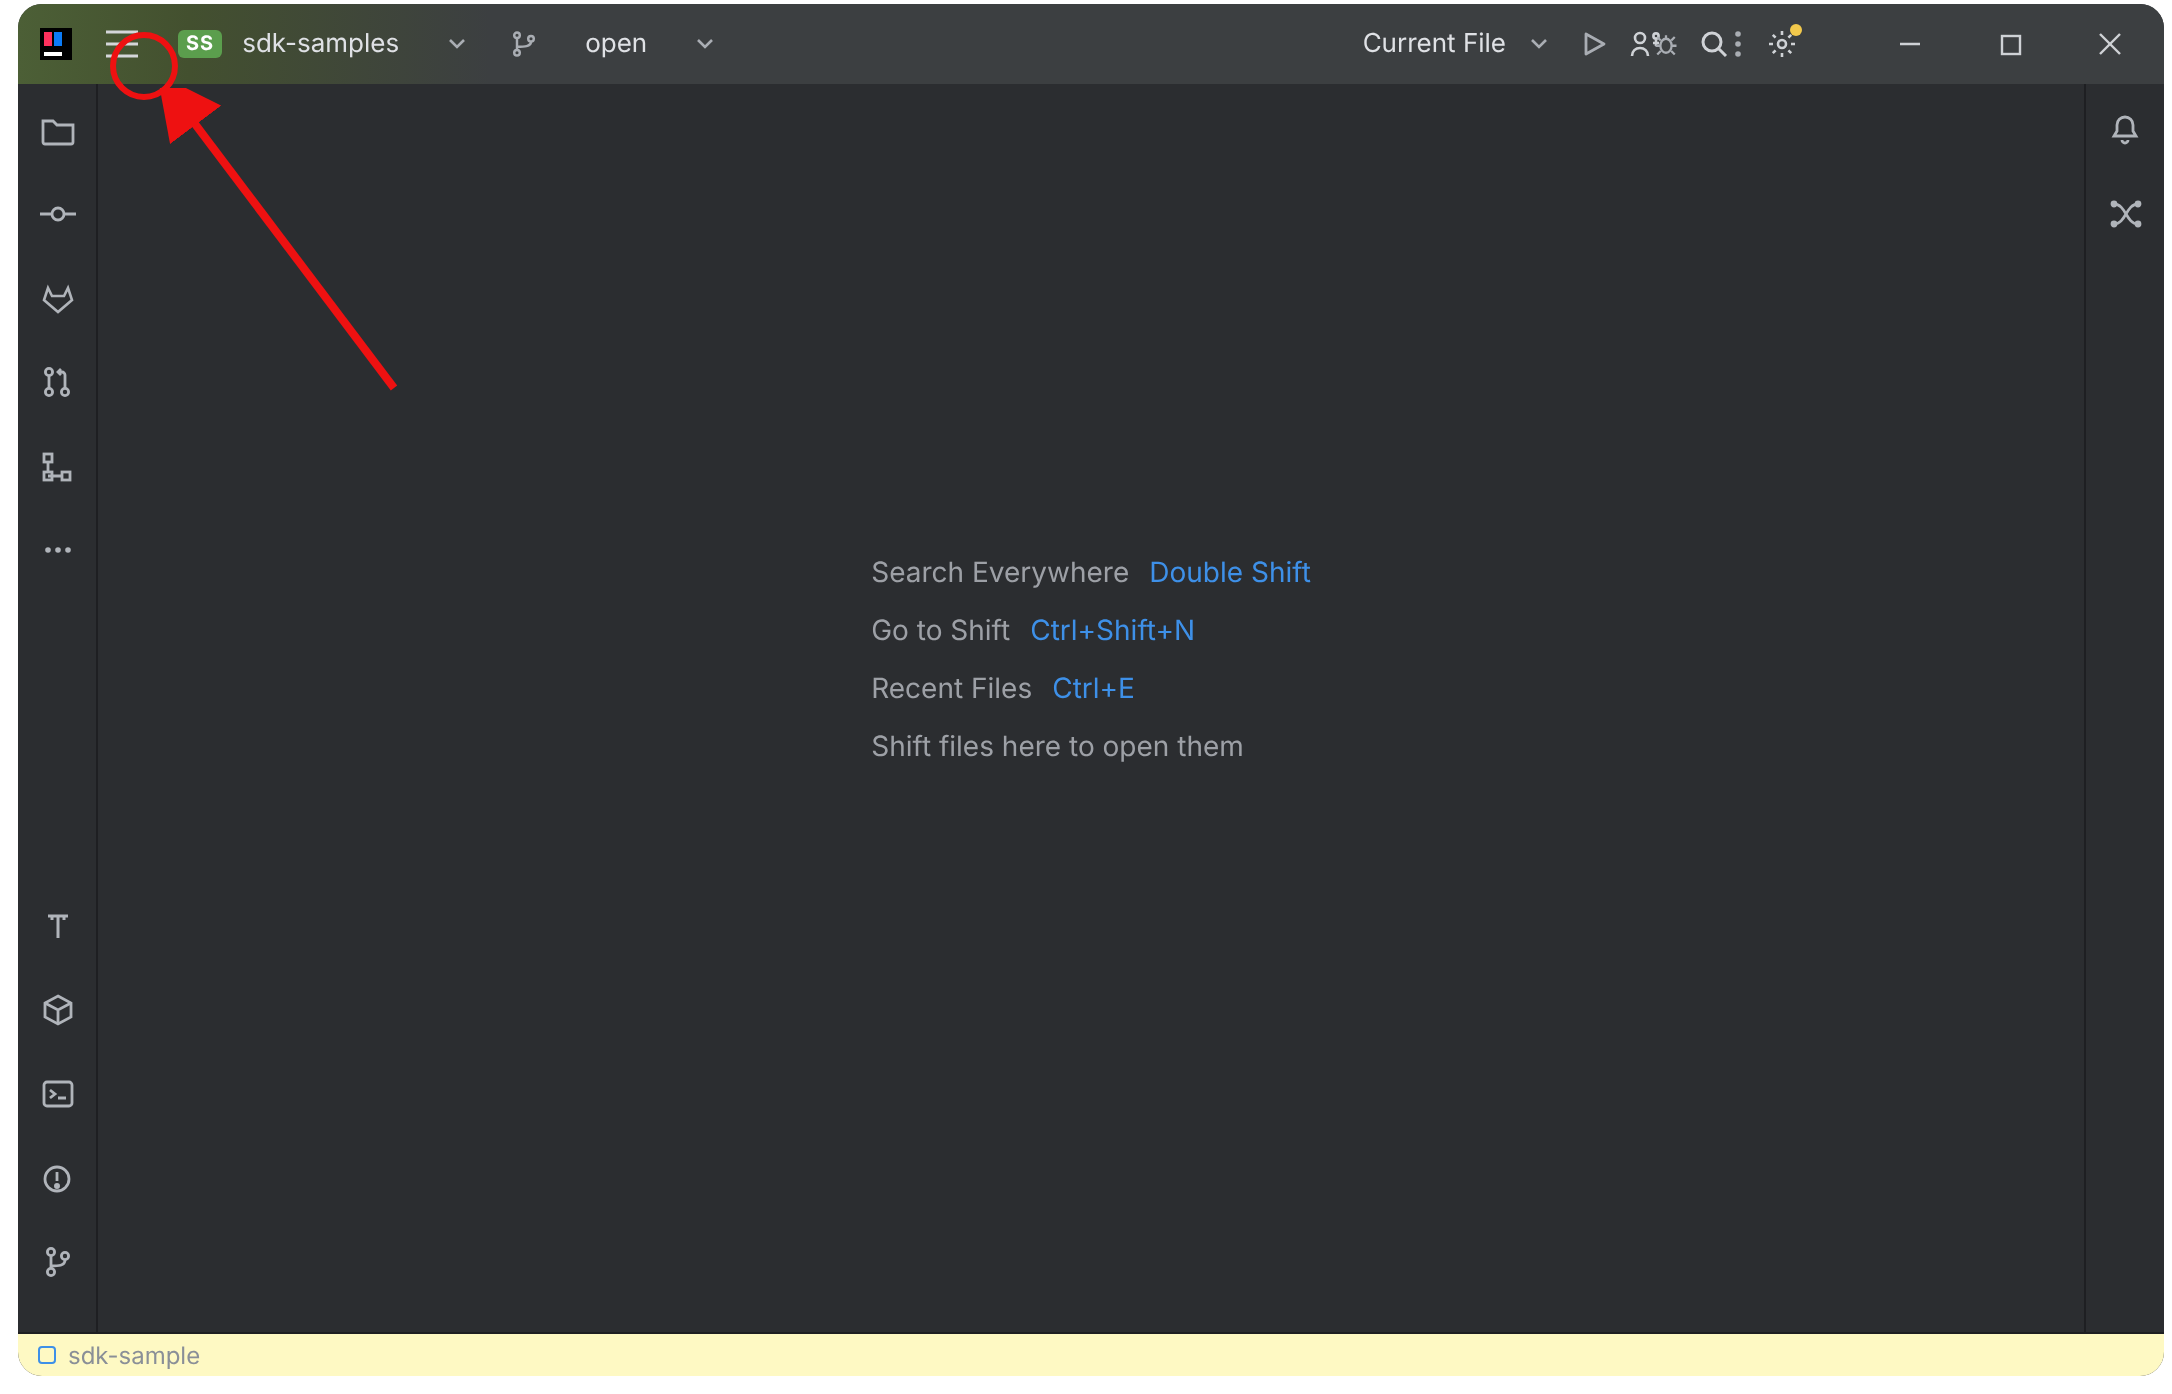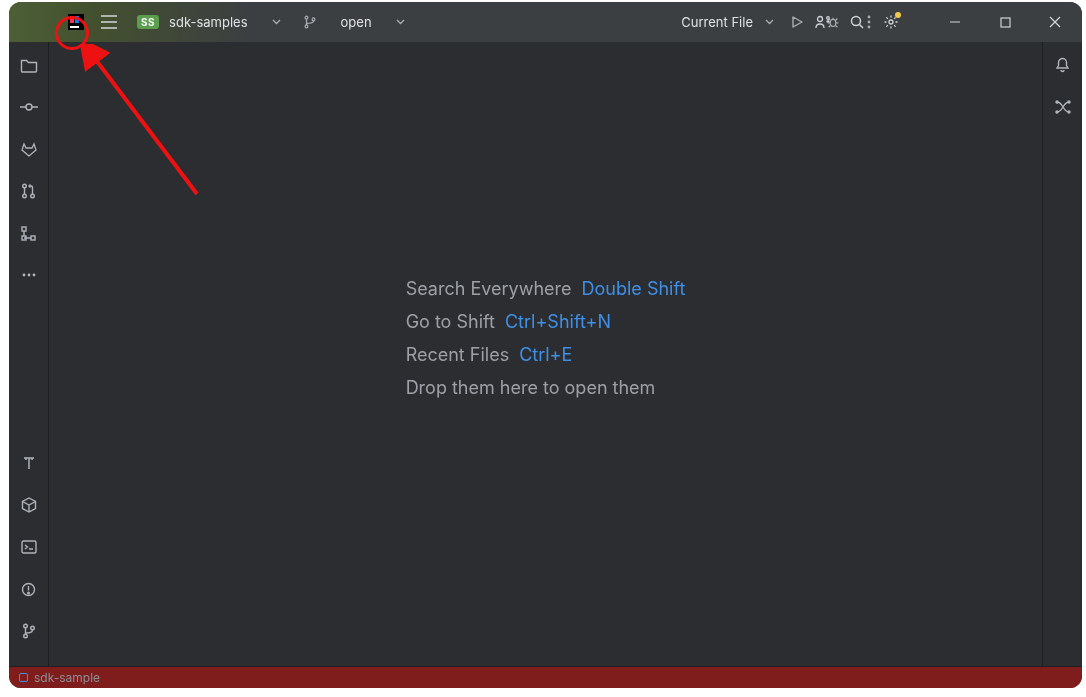--- a/index.html
+++ b/index.html
@@ -15,21 +15,20 @@
     color: #dfe1e5;
     font-size: 13px;
   }
   
   .titlebar {
     height: 40px; flex: 0 0 40px;
     background: #3c3f41; 
     background: linear-gradient(90deg,#4c5f36 0%,#43502f 8%,#3c3f41 22%,#3c3f41 100%);
     display: flex; align-items: flex-start;
     position: relative;
-    padding-left: 48px;
   }
   .tb-left { display:flex; align-items:center; gap:0; height:100%; }
   .app-logo { width:18px; height:18px; margin:0 10px 0 10px; display:flex; align-items:center; justify-content:center; }
   .ham { width:28px; height:28px; display:flex; align-items:center; justify-content:center; border-radius:4px; }
   .ham svg { display:block; }
   .badge {
     background:#5b9e4d; color:#fff; font-size:10px; font-weight:700;
     padding:1px 4px; border-radius:3px; margin-left:14px; margin-right:6px;
     letter-spacing:0.5px;
   }
@@ -46,26 +45,26 @@
 
   
   .body { flex:1 1 auto; display:flex; min-height:0; }
   .stripe { width:40px; flex:0 0 40px; background:#2b2d30; display:flex; flex-direction:column; align-items:center; padding-top:10px; gap:16px; color:#b0b4ba; }
   .stripe .spacer { flex:1; }
   .stripe-r { border-left:1px solid #1e1f22; }
   .stripe-l { border-right:1px solid #1e1f22; }
   .sbtn { width:26px; height:26px; display:flex; align-items:center; justify-content:center; cursor:pointer; border-radius:4px; }
 
   .editor { flex:1; position:relative; background:#2b2d30; }
-  .empty { position:absolute; top:236px; left:50%; transform:translateX(-50%); color:#9da0a6; font-size:18px; }
+  .empty { position:absolute; top:236px; left:50%; transform:translateX(-50%); color:#9da0a6; font-size:14px; }
   .empty .row { margin-bottom:12px; white-space:nowrap; }
   .empty .kb { color:#3e90e8; margin-left:10px; }
 
   
-  .status { height:22px; flex:0 0 22px; background:#7f1d1d; border-top:1px solid #1e1f22; display:flex; align-items:center; padding:0 10px; color:#8a8f97; font-size:12px; gap:6px;}
+  .status { height:22px; flex:0 0 22px; background:#fef9c3; border-top:1px solid #1e1f22; display:flex; align-items:center; padding:0 10px; color:#8a8f97; font-size:12px; gap:6px;}
   .status .sq { width:9px; height:9px; border:1px solid #3e90e8; border-radius:2px; display:inline-block; }
 
   
   .ann-circle { position:absolute; left:46px; top:14px; width:34px; height:34px; border:3px solid #e11; border-radius:50%; pointer-events:none; }
   .ann-arrow { position:absolute; left:68px; top:42px; pointer-events:none; }
 </style>
 </head>
 <body>
 
 <div class="win">
@@ -259,21 +258,21 @@
           </svg>
         </span>
       <span style="height:6px"></span>
     </div>
 
     <div class="editor">
       <div class="empty">
         <div class="row"><span>Search Everywhere</span><span class="kb">Double Shift</span></div>
         <div class="row"><span>Go to Shift</span><span class="kb">Ctrl+Shift+N</span></div>
         <div class="row"><span>Recent Files</span><span class="kb">Ctrl+E</span></div>
-        <div class="row">Drop them here to open them</div>
+        <div class="row">Shift files here to open them</div>
       </div>
     </div>
 
     <div class="stripe stripe-r">
       <span class="sbtn">
           <svg width="15" height="16" viewBox="0 0 15 16" fill="none" stroke="#b0b4ba" stroke-width="1.4">
             <path d="M7.5 1.5a4 4 0 0 1 4 4v3l1.5 2.5H2L3.5 8.5v-3a4 4 0 0 1 4-4zM6 13a1.5 1.5 0 0 0 3 0"></path>
           </svg>
         </span>
       <span class="sbtn">

